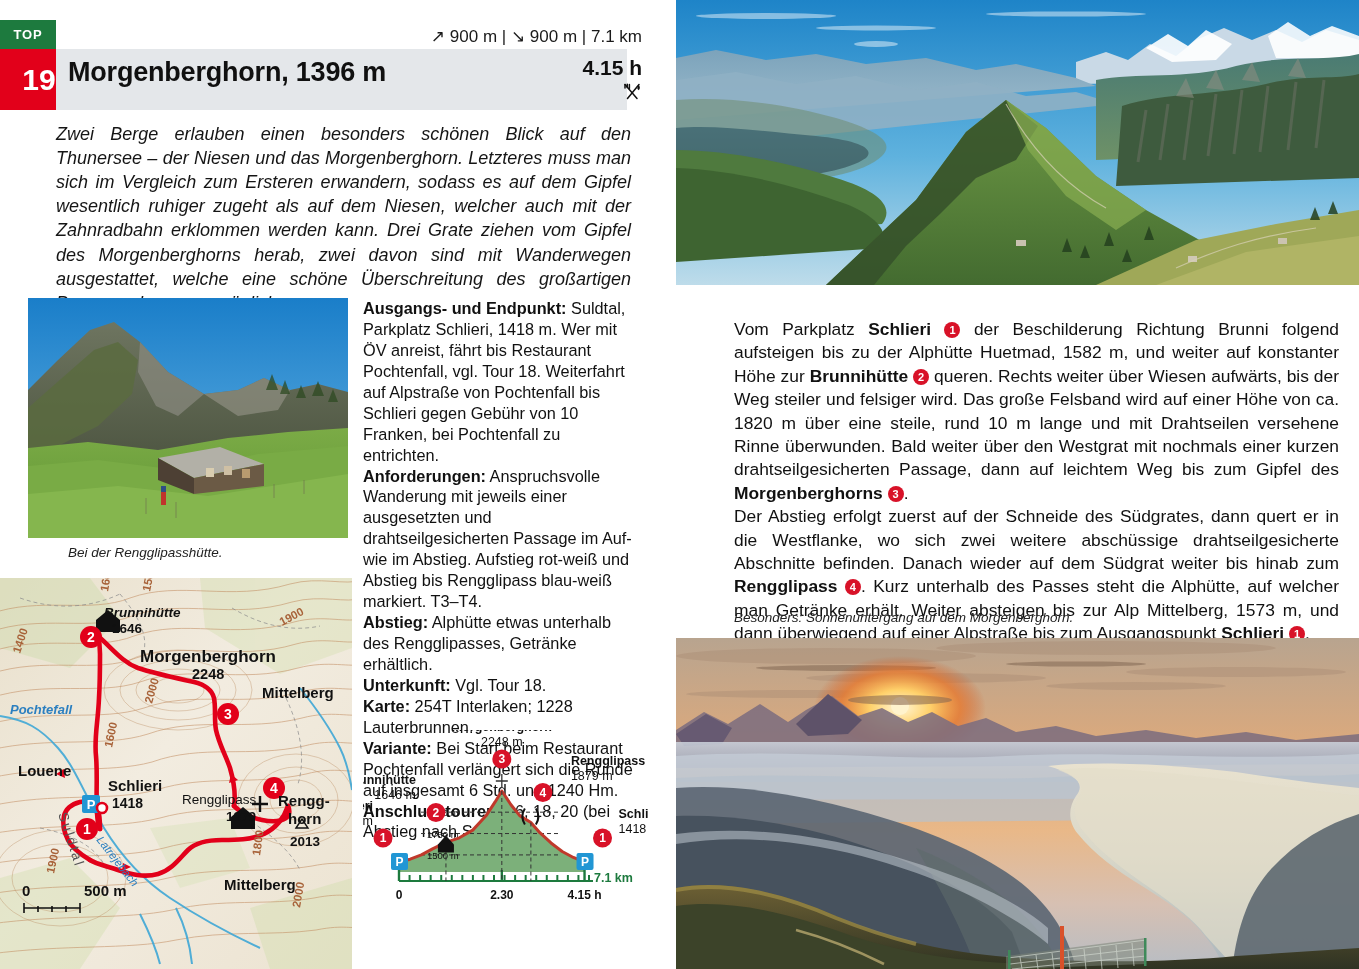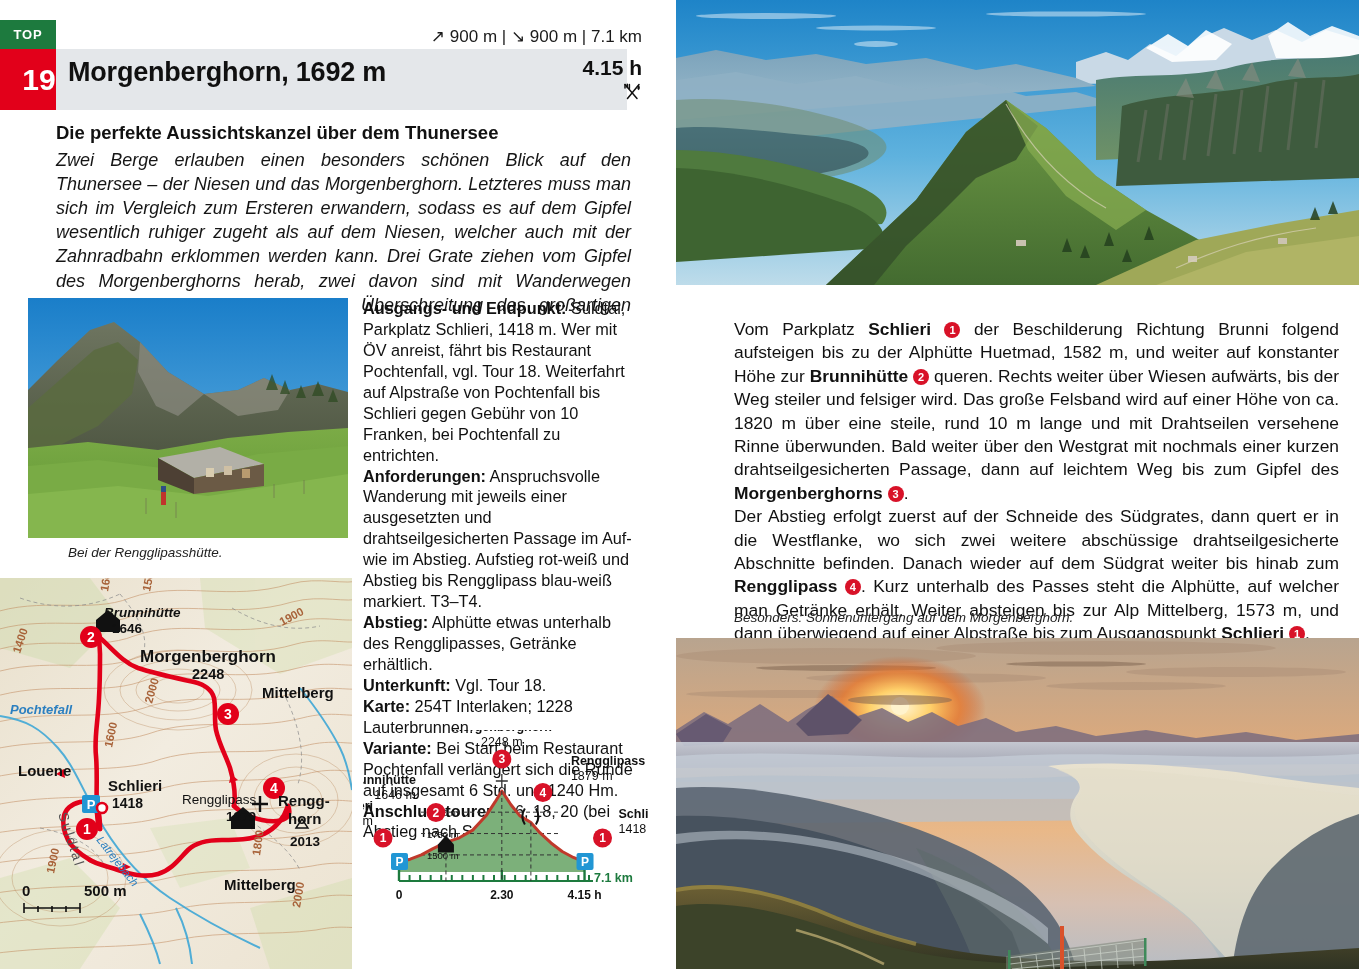--- a/index.html
+++ b/index.html
@@ -123,36 +123,35 @@
 
 <div class="page">
 
   <div class="left-col">
 
     <div class="hdr">
       <div class="hdr-strip"></div>
       <div class="badge-top">TOP</div>
       <div class="badge-num">19</div>
       <div class="hdr-stats">↗ 900 m | ↘ 900 m | 7.1 km</div>
-      <div class="hdr-title">Morgenberghorn, 1692 m</div>
+      <div class="hdr-title">Morgenberghorn, 1396 m</div>
       <div class="hdr-time">4.15 h</div>
       <div class="hdr-fork">
         <svg width="20" height="18" viewBox="0 0 20 18">
           <g stroke="#111" stroke-width="1.5" fill="none" stroke-linecap="round">
             <path d="M3 1.5 L15 15.5"></path>
               <path d="M17 1.5 L5.5 15.5"></path>
             <path d="M3 1.5 L3 5 M5.3 1.3 L5.3 4.6 M7.4 1.5 L7.4 5.4"></path>
           </g>
           <path d="M16.2 1.6 C18.4 3.4 18.2 6.2 16.6 7.3 L15.3 5.8 Z" fill="#111"></path>
         </svg>
       </div>
     </div>
 
     <div class="intro">
-      <h2>Die perfekte Aussichtskanzel über dem Thunersee</h2>
       <p>Zwei Berge erlauben einen besonders schönen Blick auf den Thunersee – der Niesen und das Morgenberghorn. Letzteres muss man sich im Vergleich zum Ersteren erwandern, sodass es auf dem Gipfel wesentlich ruhiger zugeht als auf dem Niesen, welcher auch mit der Zahnradbahn erklommen werden kann. Drei Grate ziehen vom Gipfel des Morgenberghorns herab, zwei davon sind mit Wanderwegen ausgestattet, welche eine schöne Überschreitung des großartigen Panoramaberges ermöglichen.</p>
     </div>
 
     <div class="photo-hut">
       <svg width="320" height="240" viewBox="0 0 320 240" preserveAspectRatio="none">
         <defs>
           <linearGradient id="skyA" x1="0" y1="0" x2="0" y2="1">
             <stop offset="0%" stop-color="#1a7ec9"></stop>
               <stop offset="100%" stop-color="#6fb9e6"></stop>
           </linearGradient>

